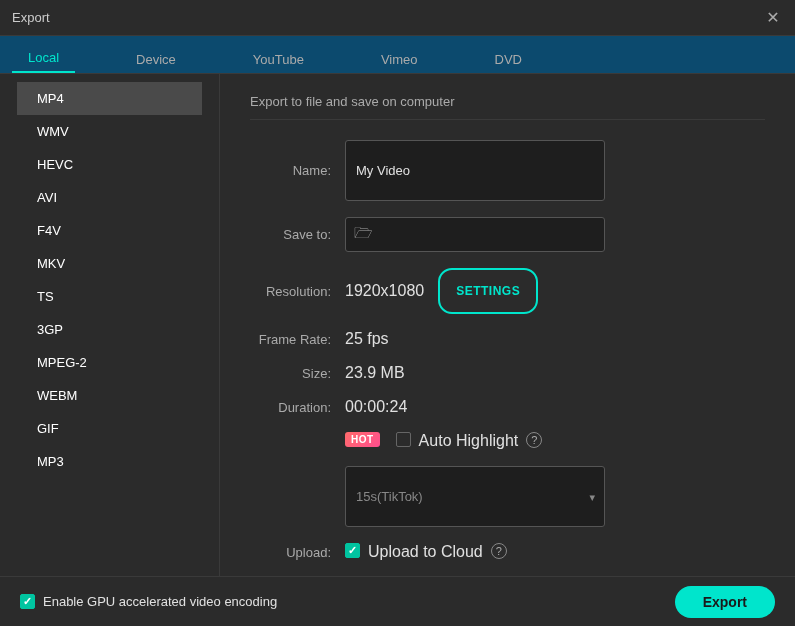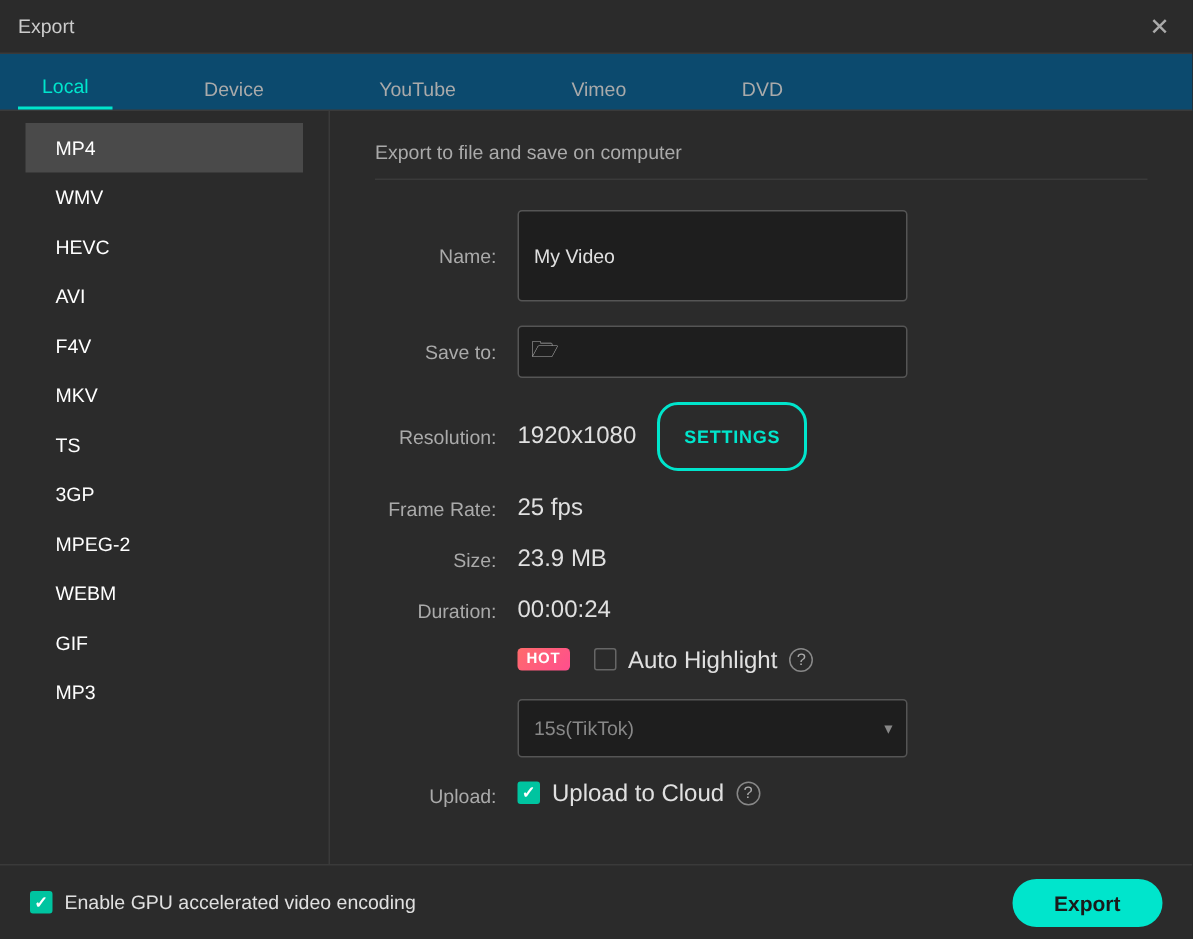--- a/index.html
+++ b/index.html
@@ -229,21 +229,21 @@
       letter-spacing: 0.5px;
     }
 
     
     .dropdown {
       background: #1e1e1e;
       border: 1px solid #555;
       border-radius: 3px;
       color: #888;
       font-size: 13px;
-      padding: 11px 10px;
+      padding: 22px 10px;
       width: 260px;
       appearance: none;
       -webkit-appearance: none;
       cursor: pointer;
       outline: none;
     }
     .dropdown-container {
       position: relative;
       width: 260px;
     }

